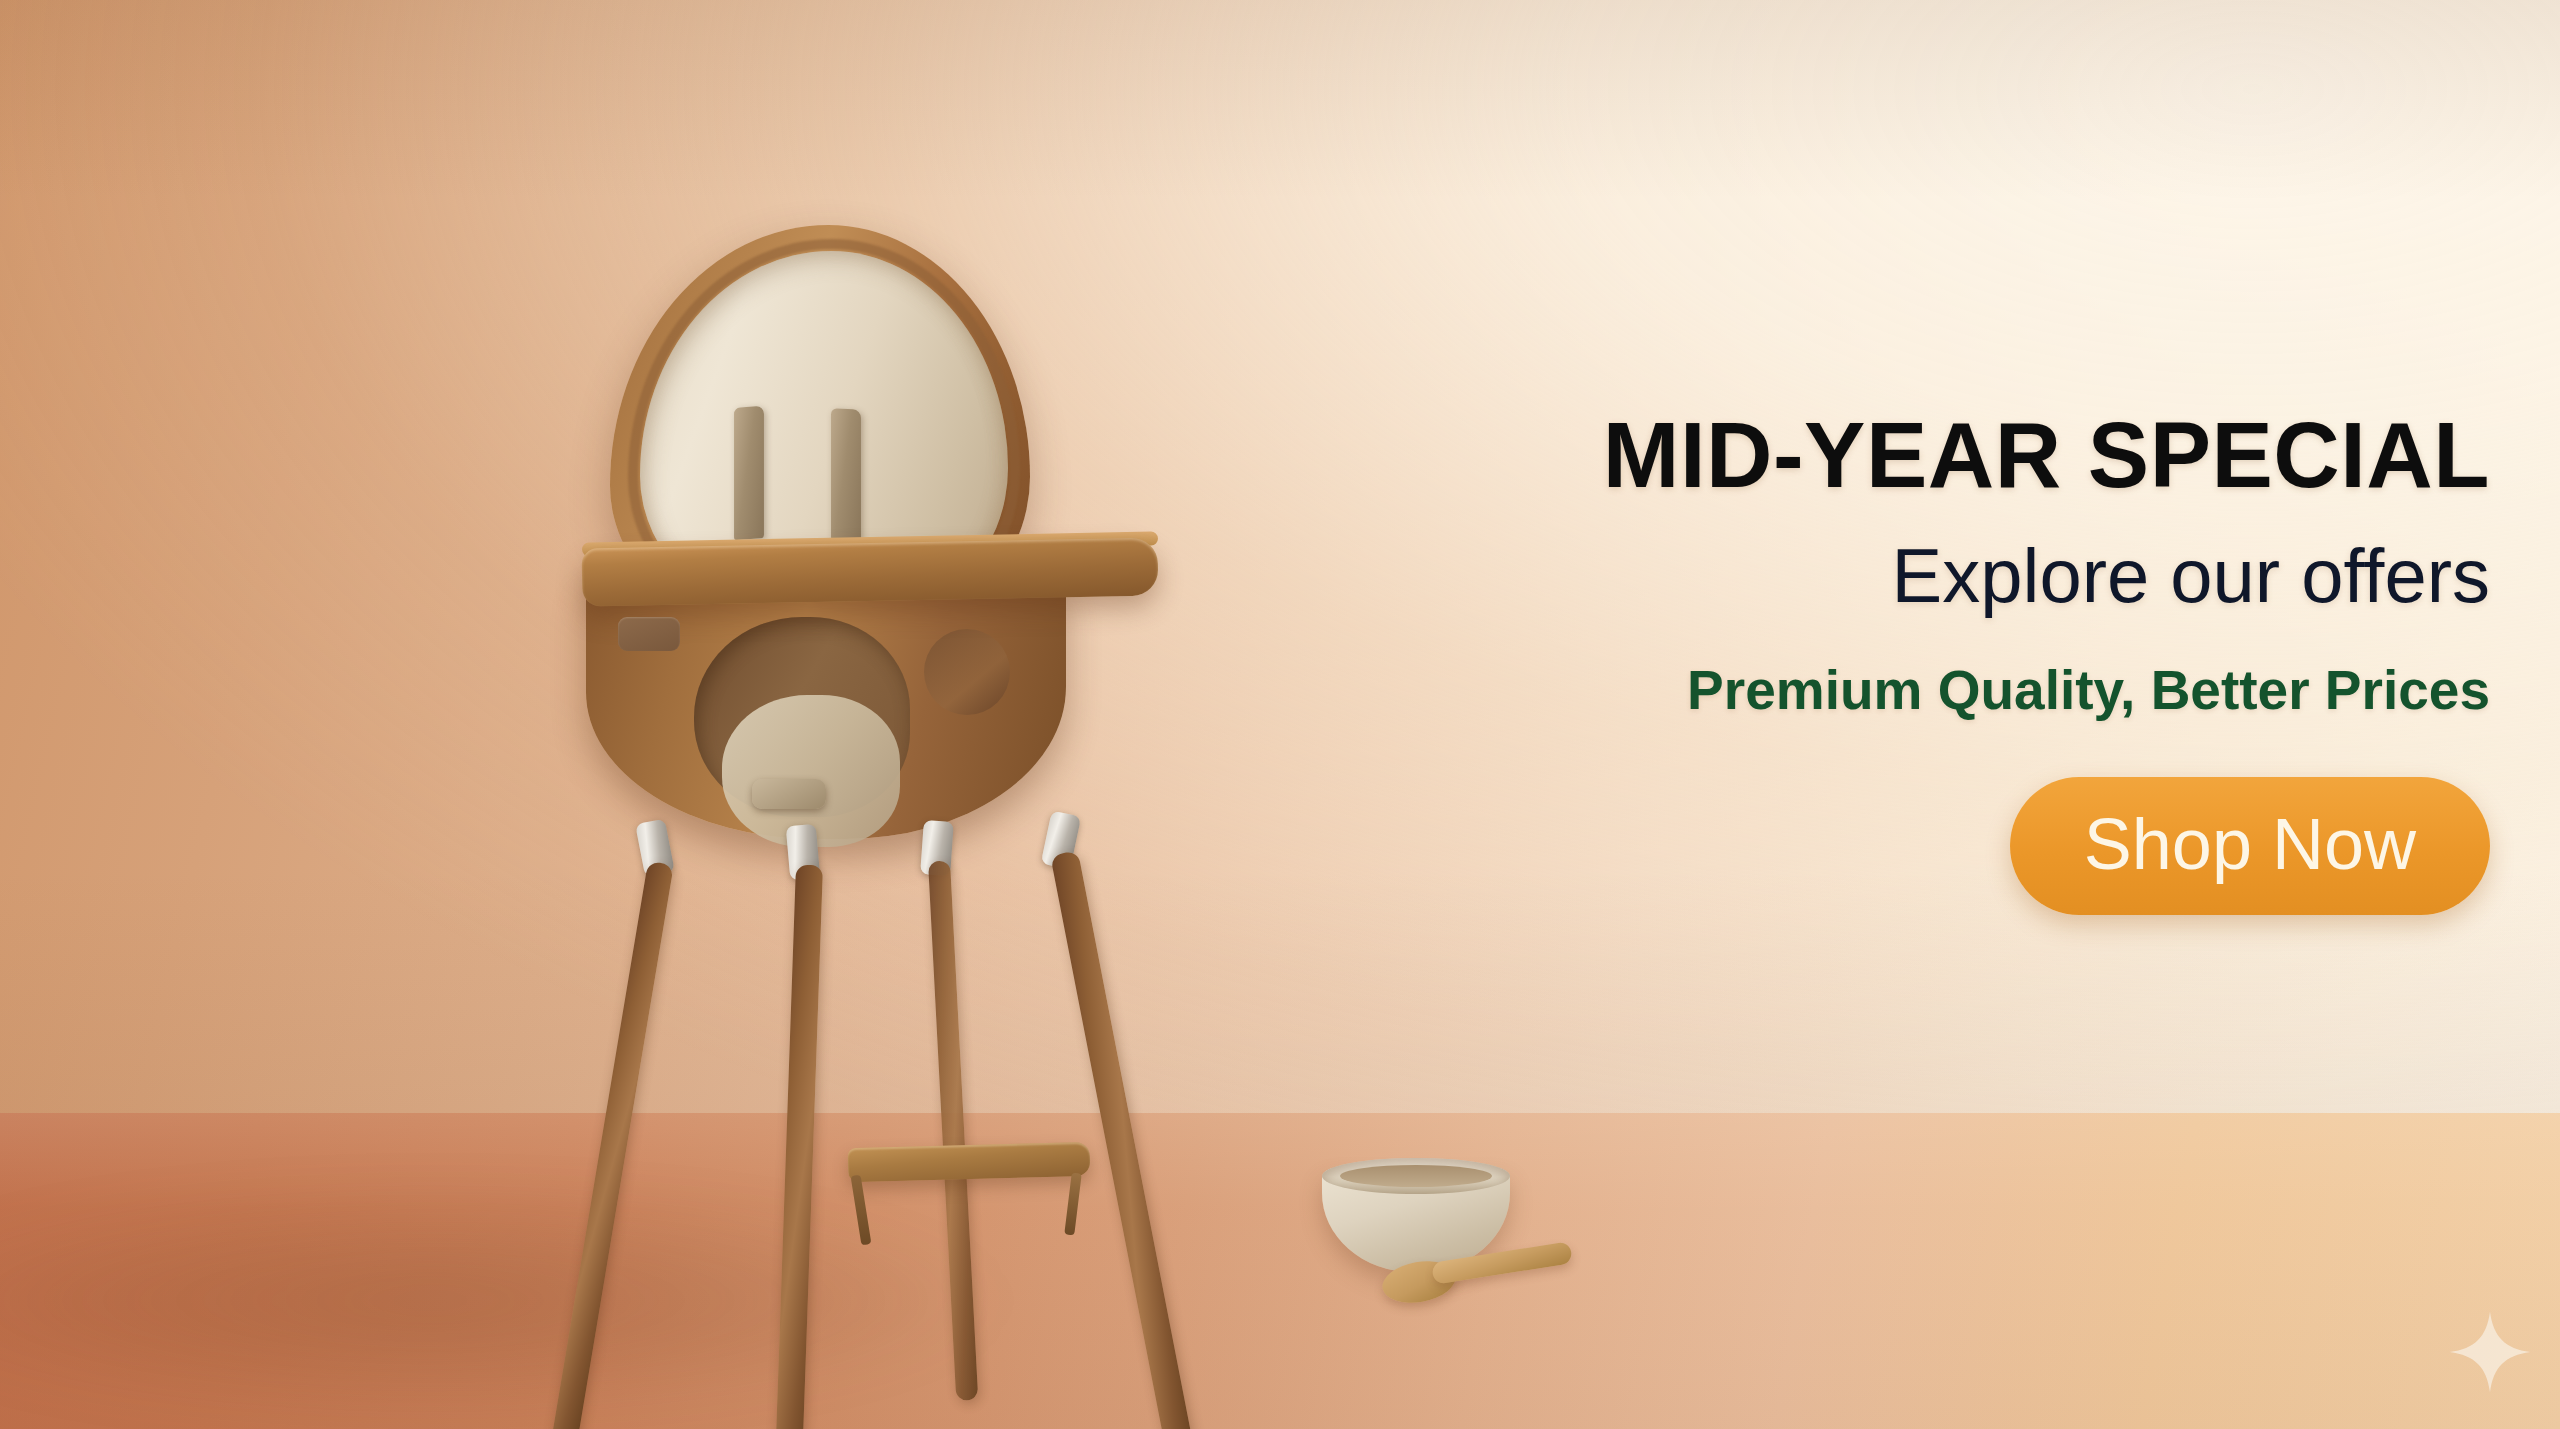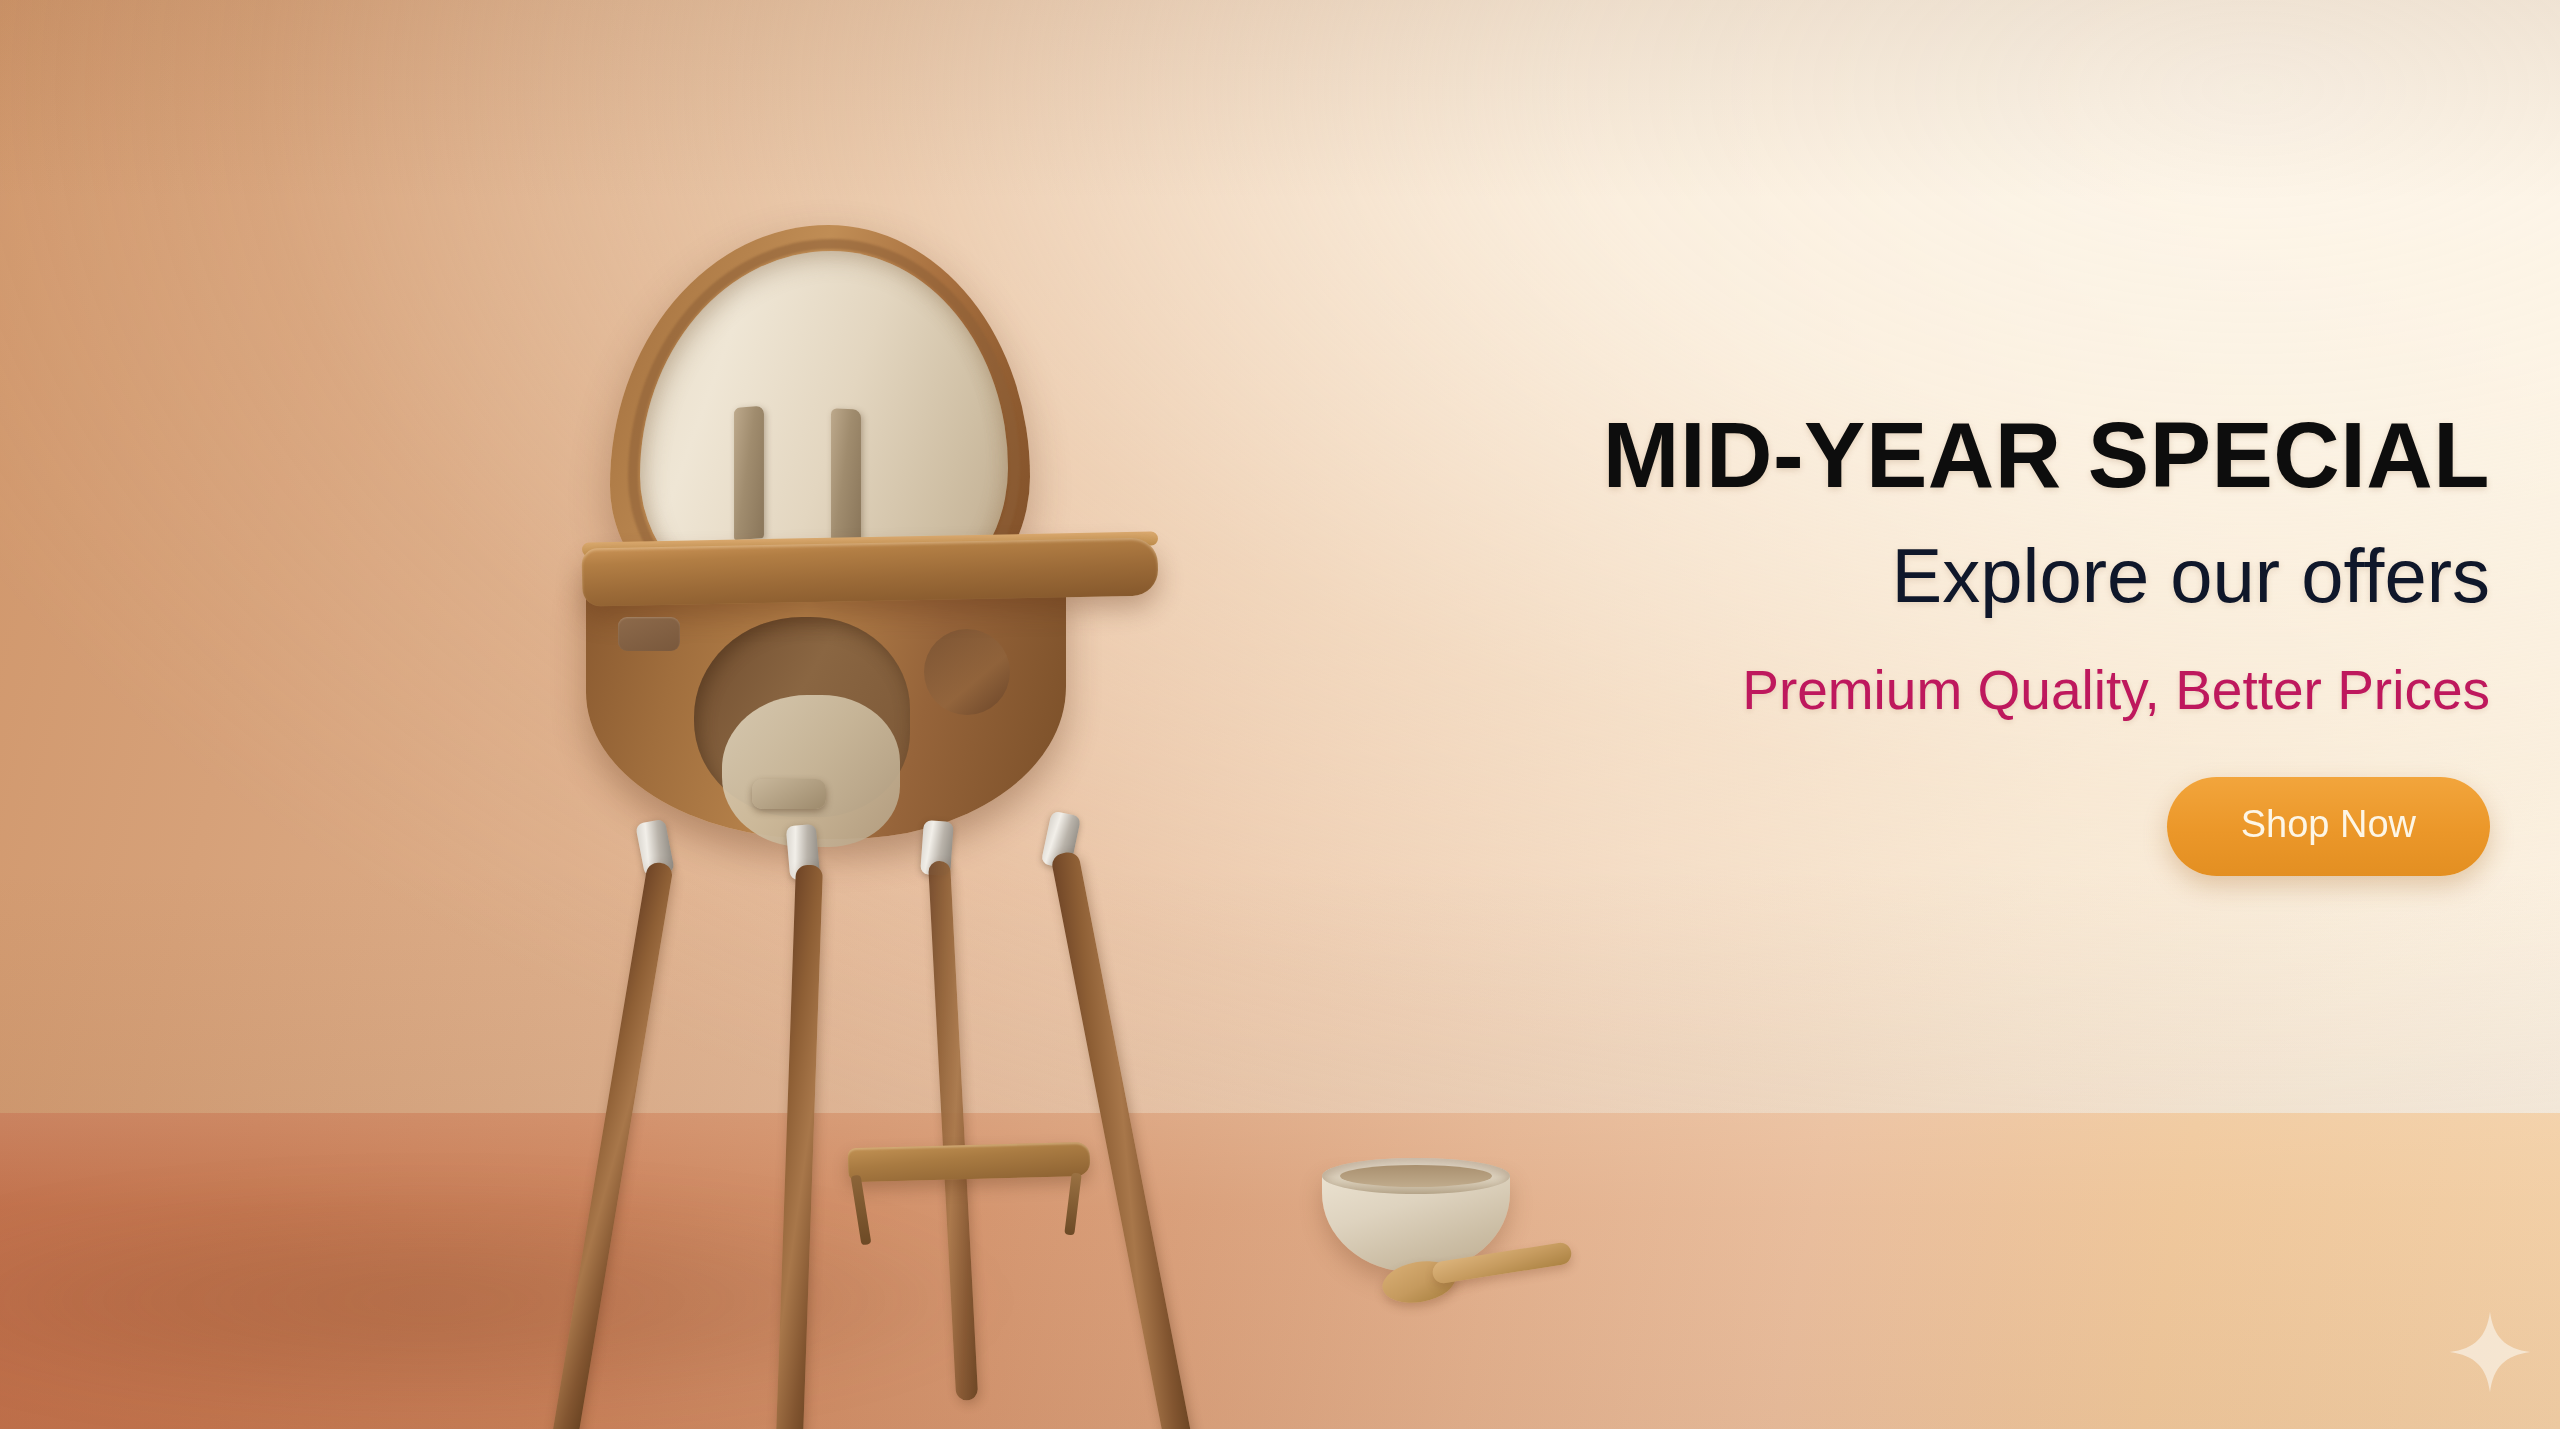--- a/index.html
+++ b/index.html
@@ -245,29 +245,29 @@
     line-height:1.04; color:#0d0d0d;
     text-shadow:0 2px 6px rgba(140,95,55,0.22);
   }
   .subhead {
     margin-top:32px;
     font-size:76px; font-weight:400; line-height:1.06; color:#0f172a;
     text-shadow:0 2px 6px rgba(140,95,55,0.18);
   }
   .tagline {
     margin-top:44px;
-    font-size:55px; font-weight:400; line-height:1.1; color:#be185d;
+    font-size:55px; font-weight:700; line-height:1.1; color:#14532d;
     text-shadow:0 2px 5px rgba(140,95,55,0.16);
   }
   .cta-wrap { margin-top:56px; display:flex; justify-content:flex-end; }
   .cta {
     display:inline-block;
     background:linear-gradient(180deg,#f2a53c 0%,#eb9729 55%,#e38f22 100%);
     color:#fdf6e6;
-    font-size:38px; font-weight:400;
+    font-size:72px; font-weight:400;
     padding:26px 74px 30px;
     border:none; border-radius:999px; cursor:pointer;
     box-shadow:0 10px 24px rgba(160,95,25,0.28);
     font-family:"Liberation Sans", sans-serif;
   }
 
   
   .sparkle { position:absolute; left:2448px; top:1310px; width:84px; height:84px; }
 </style>
 </head>

